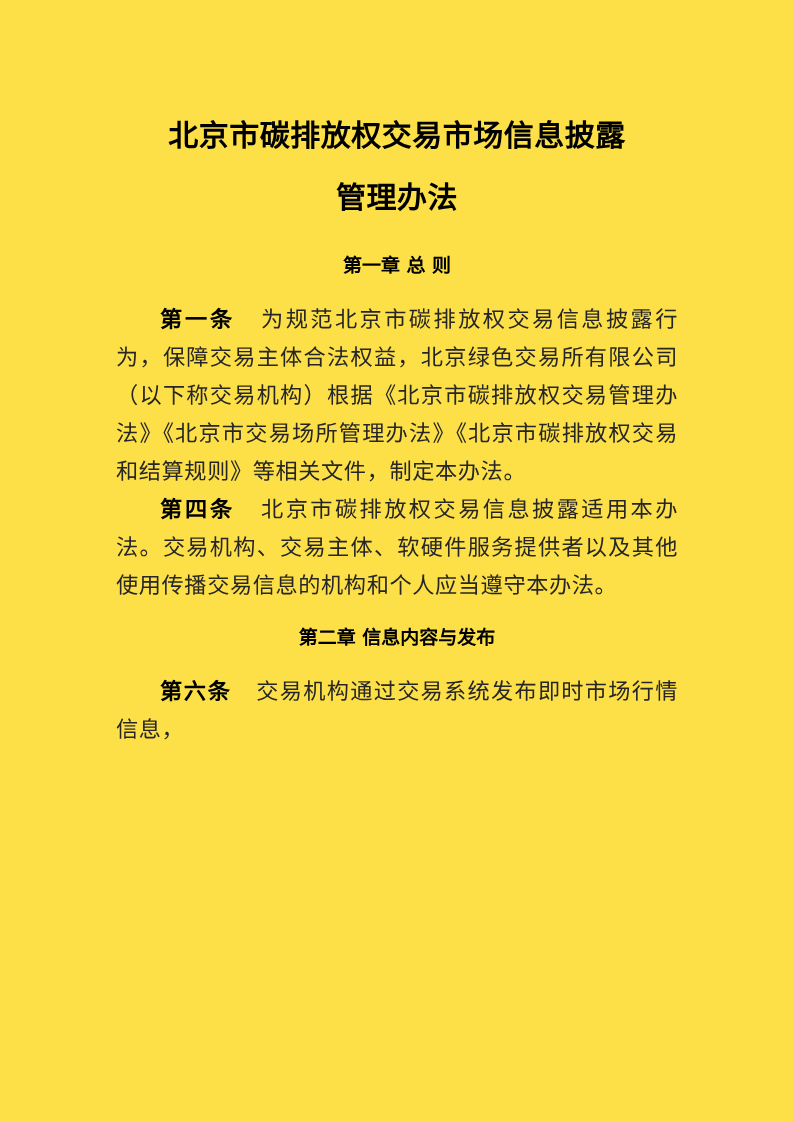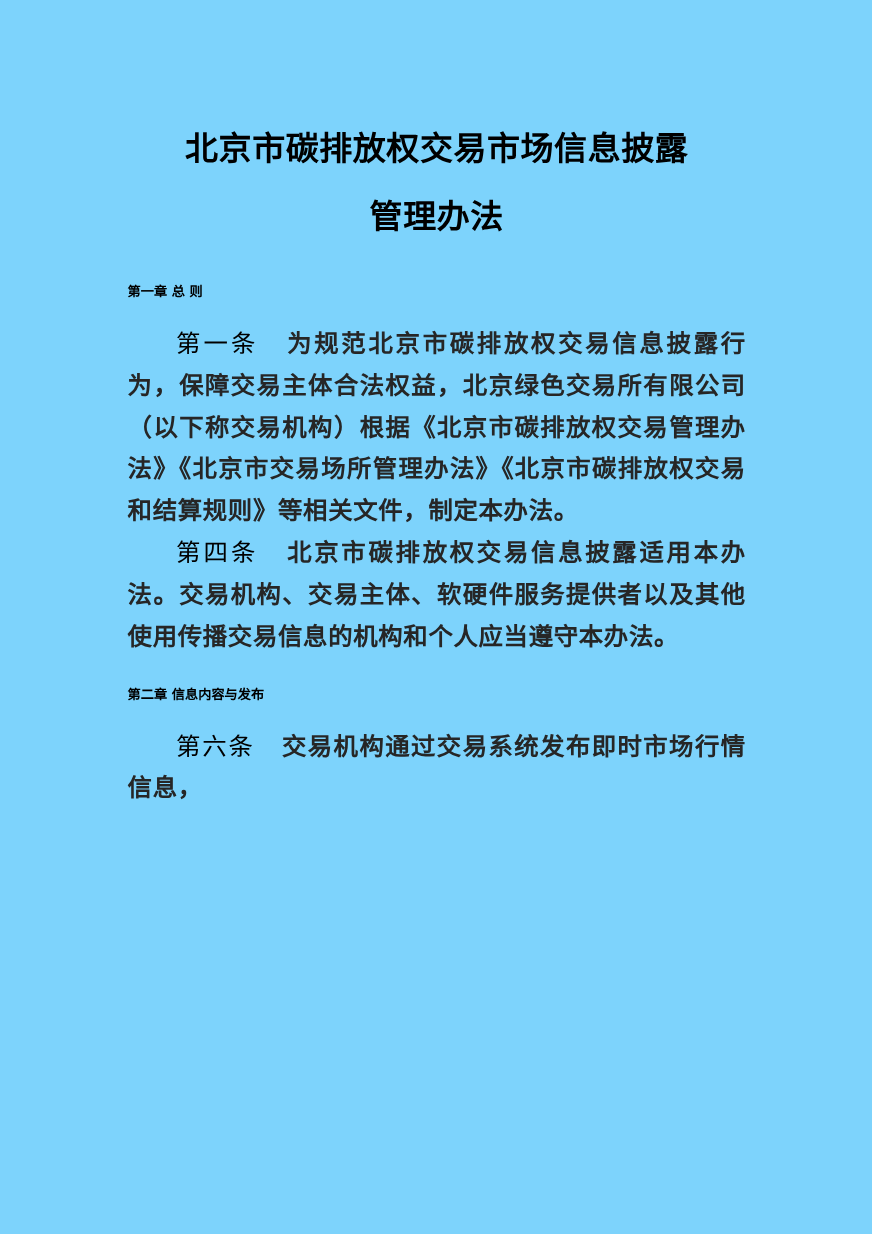--- a/index.html
+++ b/index.html
@@ -13,21 +13,21 @@
     height: 1122px;
     overflow: hidden;
     font-family: "DejaVu Serif", "Liberation Serif", serif;
     color: #1a1a1a;
     -webkit-font-smoothing: antialiased;
   }
   .page {
     position: relative;
     width: 793px;
     height: 1122px;
-    background: #7dd3fc;
+    background: #fde047;
     box-sizing: border-box;
     padding: 0;
   }
   .doc-body {
     position: absolute;
     left: 116px;
     top: 0;
     width: 562px;
   }
 
@@ -46,24 +46,24 @@
     padding-top: 88px;
   }
   .doc-title .title-line-2 {
     display: block;
     padding-top: 6px;
     text-align: center;
   }
 
   
   .chapter-heading {
-    text-align: left;
+    text-align: center;
     font-family: "DejaVu Sans", "Liberation Sans", sans-serif;
     font-weight: 700;
-    font-size: 12px;
+    font-size: 19px;
     line-height: 38px;
     color: #000000;
     margin-top: 14px;
   }
   .chapter-heading.spaced-above {
   }
 
   
   .article {
     font-family: "DejaVu Serif", "Liberation Serif", serif;
@@ -73,29 +73,29 @@
     text-justify: inter-ideograph;
     text-indent: 44px;
     letter-spacing: 0.6px;
     color: #262626;
     margin: 0;
   }
   .article + .article {
     margin-top: 0;
   }
   .article-label {
-    font-weight: 400;
+    font-weight: 700;
     color: #000000;
     letter-spacing: 1px;
   }
   .article-label::after {
     content: "\2002";
   }
   .article-text {
-    font-weight: 700;
+    font-weight: 400;
     margin-left: 12px;
   }
 </style>
 </head>
 <body>
 
 <div class="page">
   <div class="doc-body">
 
     <h1 class="doc-title">

